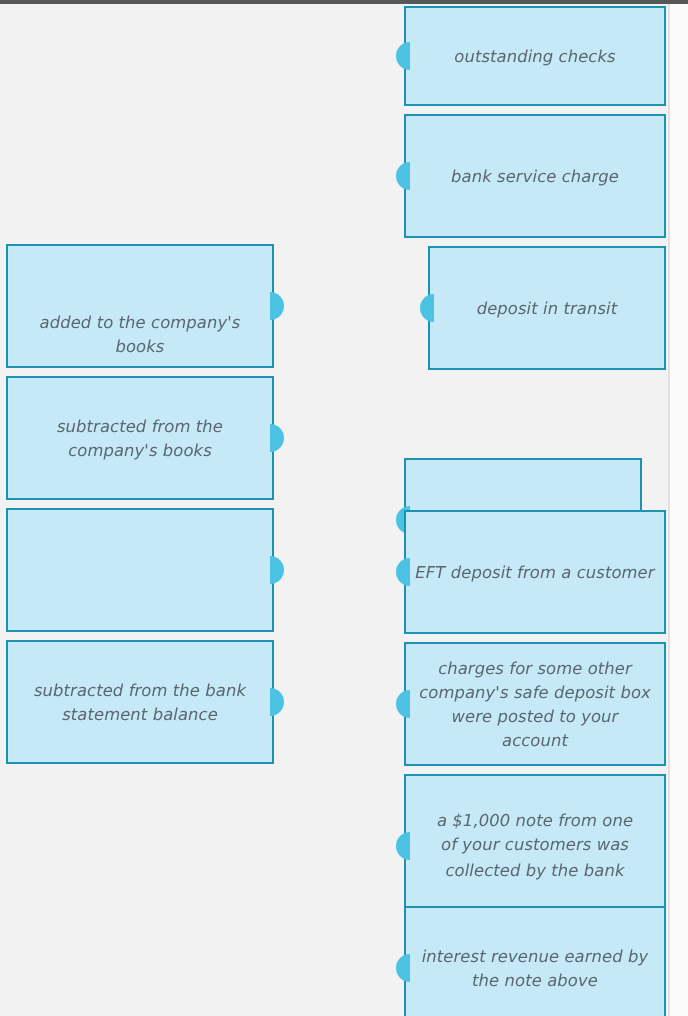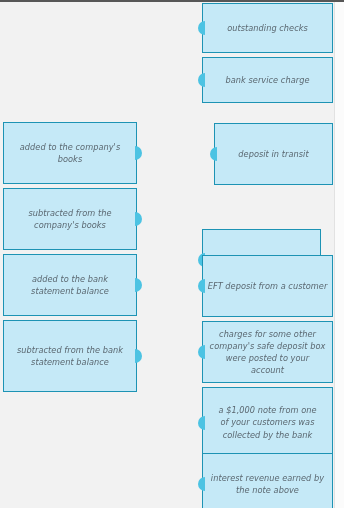--- a/index.html
+++ b/index.html
@@ -97,50 +97,49 @@
 </style>
 </head>
 <body>
 
 <div id="app">
 
   <div class="top-edge"></div>
 
   <div class="column col-left">
 
-    <div class="card" style="top:122px;height:62px;left:0;right:0;">
+    <div class="card" style="top:122px;height:62px;left:0;right:0;align-items:flex-end;">
       <span class="card-text">added to the company's books</span>
       <span class="nub nub-right"></span>
     </div>
 
     <div class="card" style="top:188px;height:62px;left:0;right:0;">
       <span class="card-text">subtracted from the company's books</span>
       <span class="nub nub-right"></span>
     </div>
 
     <div class="card" style="top:254px;height:62px;left:0;right:0;">
-      <span class="card-text">added to the bank statement balance</span>
       <span class="nub nub-right"></span>
     </div>
 
-    <div class="card" style="top:320px;height:72px;left:0;right:0;">
+    <div class="card" style="top:320px;height:62px;left:0;right:0;">
       <span class="card-text">subtracted from the bank statement balance</span>
       <span class="nub nub-right"></span>
     </div>
 
   </div>
 
   <div class="column col-right">
 
     <div class="card" style="top:3px;height:50px;left:0;right:0;">
       <span class="card-text">outstanding checks</span>
       <span class="nub nub-left"></span>
     </div>
 
-    <div class="card" style="top:57px;height:46px;left:0;right:0;">
+    <div class="card" style="top:57px;height:62px;left:0;right:0;">
       <span class="card-text">bank service charge</span>
       <span class="nub nub-left"></span>
     </div>
 
     <div class="card" style="top:123px;height:62px;left:12px;right:0;">
       <span class="card-text">deposit in transit</span>
       <span class="nub nub-left"></span>
     </div>
 
     <div class="card" style="top:189px;height:62px;left:0;right:12px;margin-top:40px;">

